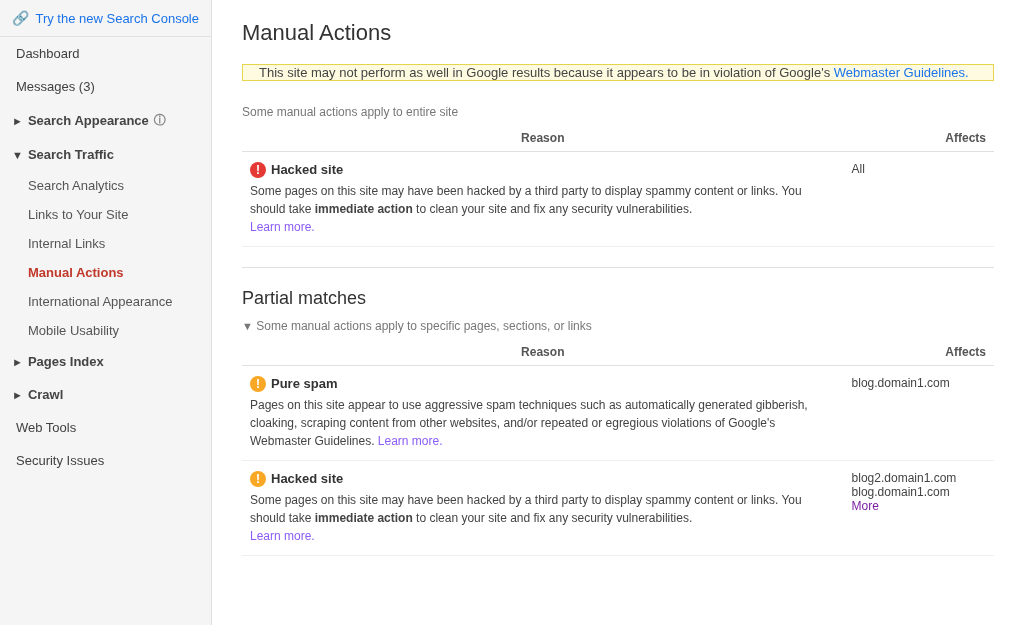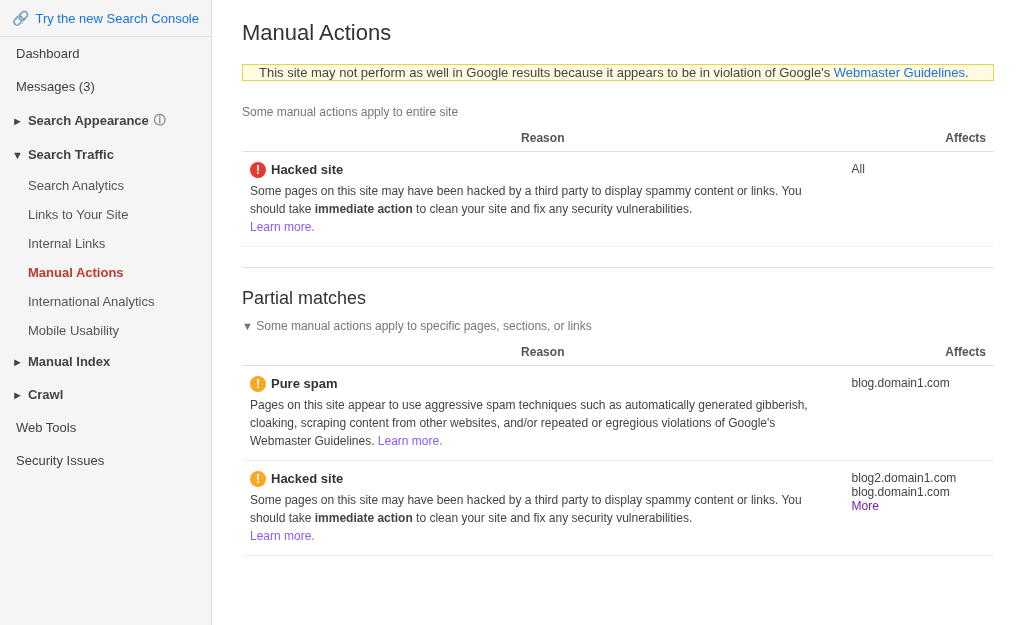--- a/index.html
+++ b/index.html
@@ -128,28 +128,28 @@
   <div class="sidebar-sub-item">
     <span>Links to Your Site</span>
   </div>
   <div class="sidebar-sub-item">
     <span>Internal Links</span>
   </div>
   <div class="sidebar-sub-item active">
     <span>Manual Actions</span>
   </div>
   <div class="sidebar-sub-item">
-    <span>International Analytics</span>
+    <span>International Appearance</span>
   </div>
   <div class="sidebar-sub-item">
     <span>Mobile Usability</span>
   </div>
   <div class="sidebar-section-header">
     <span class="arrow">►</span>
-    <span>Manual Index</span>
+    <span>Pages Index</span>
   </div>
   <div class="sidebar-section-header">
     <span class="arrow">►</span>
     <span>Crawl</span>
   </div>
   <div class="sidebar-plain-item">
     <span>Web Tools</span>
   </div>
   <div class="sidebar-plain-item">
     <span>Security Issues</span>

